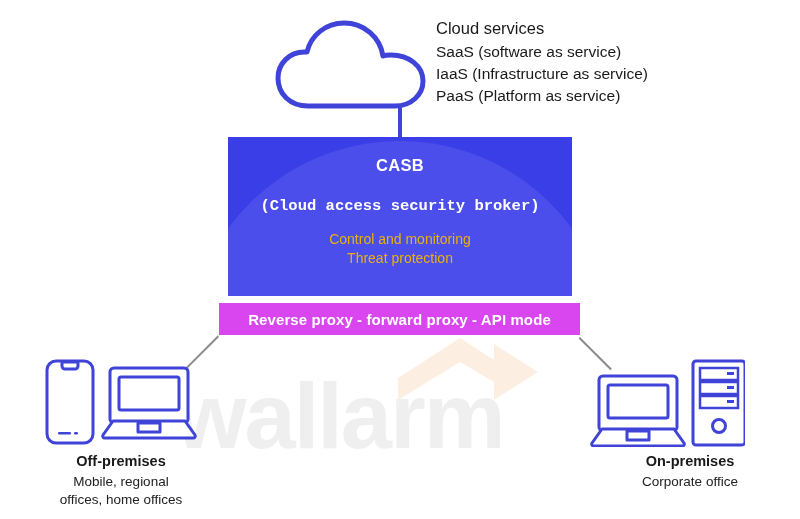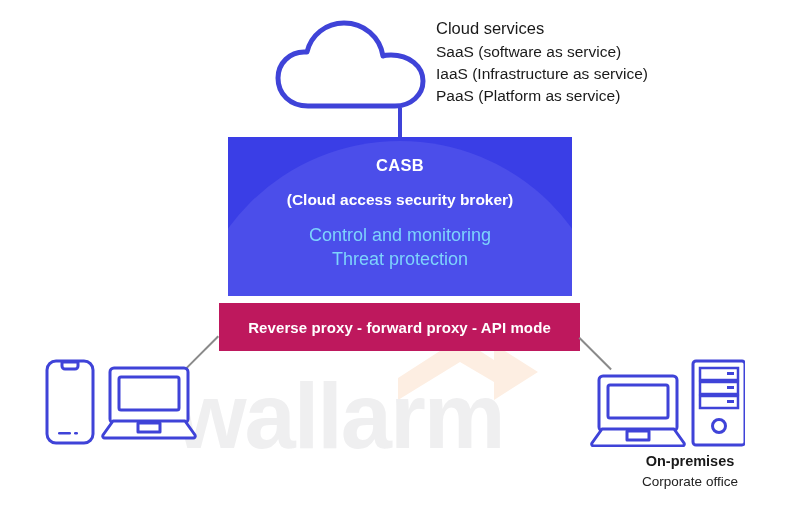--- a/index.html
+++ b/index.html
@@ -109,42 +109,43 @@
     text-align: center;
     color: #ffffff;
   }
   .casb-title {
     margin-top: 19px;
     font-size: 16.5px;
     font-weight: bold;
     letter-spacing: 0.3px;
   }
   .casb-sub {
-    margin-top: 16px;
+    margin-top: 22px;
     font-size: 15.5px;
     font-weight: bold;
+    font-family: Liberation Mono, monospace;
   }
   .casb-feats {
     margin-top: 15px;
   }
   .casb-feat {
-    font-size: 18px;
+    font-size: 14px;
     line-height: 1.33;
-    color: #7dd3fc;
+    color: #eab308;
     font-weight: normal;
   }
 
   
   .proxy-bar {
     position: absolute;
     left: 219px;
     top: 303px;
     width: 361px;
-    height: 48px;
-    background: #be185d;
+    height: 32px;
+    background: #d946ef;
     color: #ffffff;
     font-size: 15px;
     font-weight: bold;
     display: flex;
     align-items: center;
     justify-content: center;
     letter-spacing: 0.1px;
   }
 
   
@@ -292,20 +293,27 @@
         <rect x="115" y="25" width="38" height="12" fill="#ffffff" stroke="#3f43d8" stroke-width="2.5"></rect>
         <rect x="115" y="39" width="38" height="12" fill="#ffffff" stroke="#3f43d8" stroke-width="2.5"></rect>
         <rect x="142" y="15" width="7" height="3" fill="#3f43d8"></rect>
         <rect x="142" y="29" width="7" height="3" fill="#3f43d8"></rect>
         <rect x="142" y="43" width="7" height="3" fill="#3f43d8"></rect>
         <circle cx="134" cy="69" r="6.5" fill="#ffffff" stroke="#3f43d8" stroke-width="3"></circle>
       </g>
     </svg>
   </div>
 
+  <div class="prem prem-left">
+    <div class="prem-title">Off-premises</div>
+    <div class="prem-desc">
+      <div>Mobile, regional</div>
+      <div>offices, home offices</div>
+    </div>
+  </div>
 
   <div class="prem prem-right">
     <div class="prem-title">On-premises</div>
     <div class="prem-desc">
       <div>Corporate office</div>
     </div>
   </div>
 
 </div>
 

